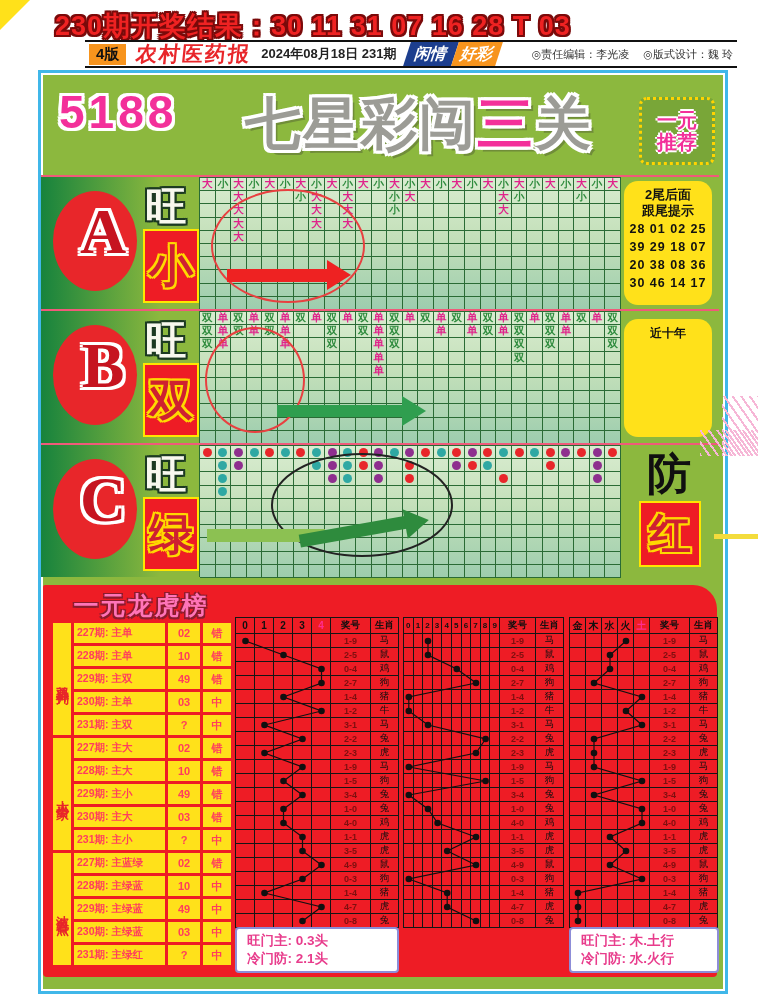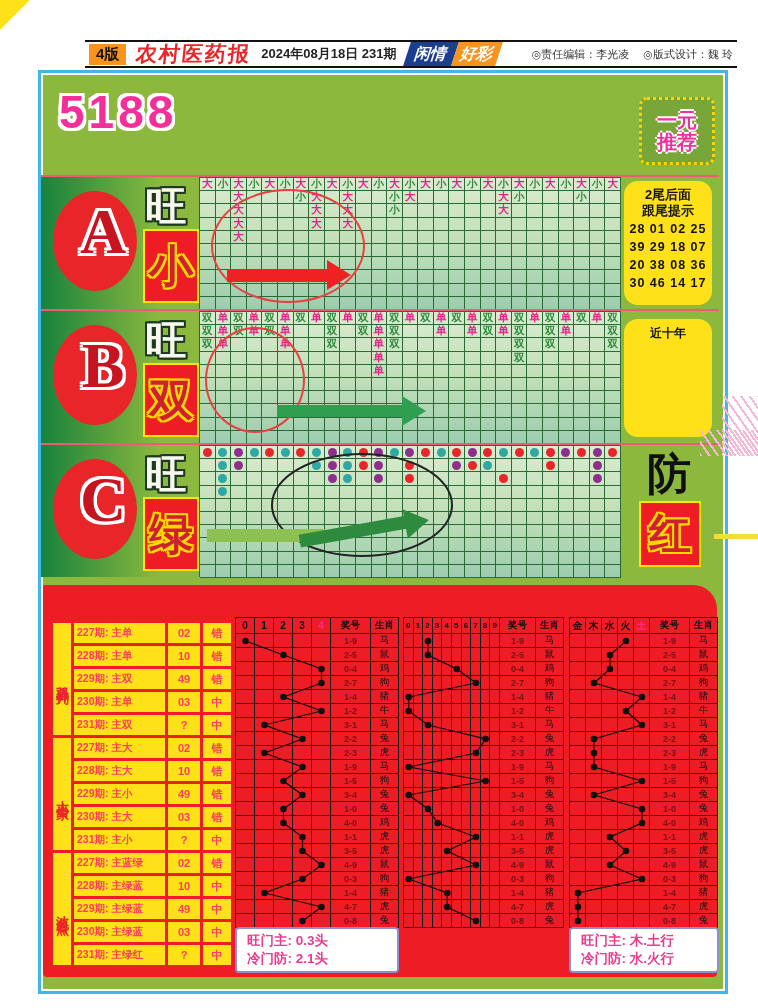--- a/index.html
+++ b/index.html
@@ -116,38 +116,40 @@
   .hatch{position:absolute;left:722px;top:396px;width:36px;height:60px;
          background:repeating-linear-gradient(55deg,#f6b6d6 0 2px,transparent 2px 7px);}
   .hatch2{position:absolute;left:700px;top:430px;width:58px;height:26px;
          background:repeating-linear-gradient(55deg,#f6b6d6 0 2px,transparent 2px 7px);}
 </style>
 </head>
 <body>
 
 <div class="page">
   <div class="corner"></div>
+  <div class="banner">230期开奖结果：30 11 31 07 16 28 T 03</div>
 
   <div class="masthead">
     <span class="edition">4版</span>
     <span class="papername">农村医药报</span>
     <span class="dateline">2024年08月18日  231期</span>
     <span class="tagwrap">
       <span class="tag1">闲情</span>
       <span class="tag2">好彩</span>
     </span>
     <span class="credits">
       <span>◎责任编辑：李光凌</span>
       <span>◎版式设计：魏 玲</span>
     </span>
   </div>
 
   <div class="main">
 
     <div class="code5188">5188</div>
+    <div class="bigtitle"><span class="gray">七星彩闯</span><span class="pink">三</span><span class="gray">关</span></div>
     <div class="recommend">
       <div>一元</div>
       <div>推荐</div>
     </div>
 
     <div class="sec" style="top:102px">
       <div class="label">
         <div class="oval"></div>
         <div class="letter">A</div>
         <div class="wang">旺</div>
@@ -1120,20 +1122,21 @@
       </div>
       <div class="side">
         <div class="fang">防</div>
         <div class="hongbox">
             <span class="keychar" style="font-size:42px">红</span>
           </div>
       </div>
     </div>
 
     <div class="redzone">
+      <div class="boardtitle">一元龙虎榜</div>
       <div class="board" id="board">
           <div class="bgroup" style="grid-row: span 5;">单双神判</div>
           <div class="bcell lab">227期: 主单</div>
           <div class="bcell">02</div>
           <div class="bcell">错</div>
           <div class="bcell lab">228期: 主单</div>
           <div class="bcell">10</div>
           <div class="bcell">错</div>
           <div class="bcell lab">229期: 主双</div>
           <div class="bcell">49</div>

